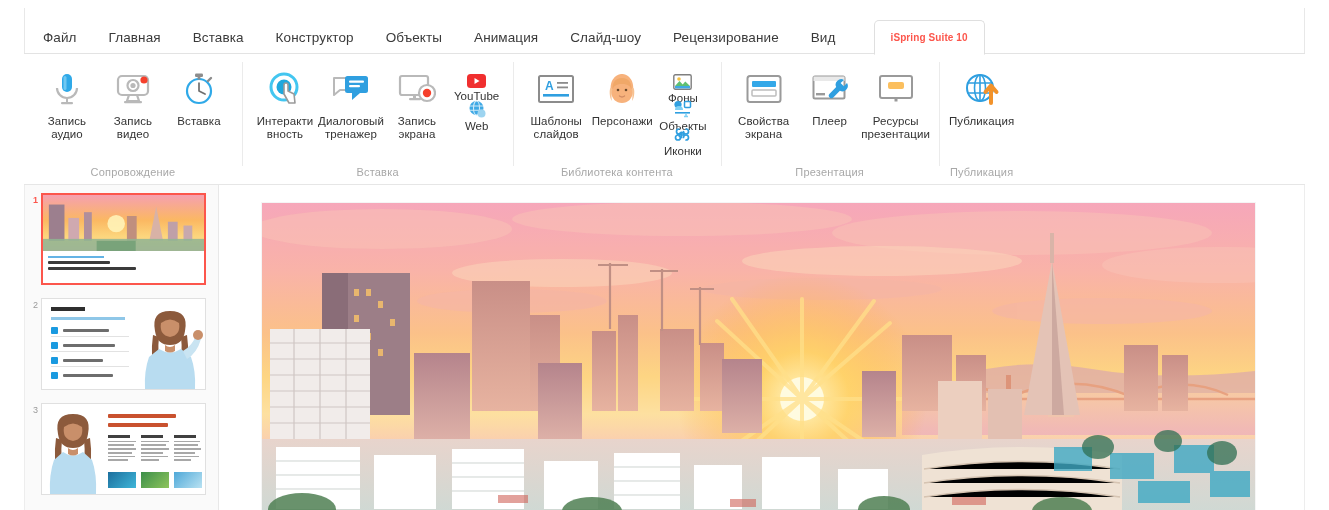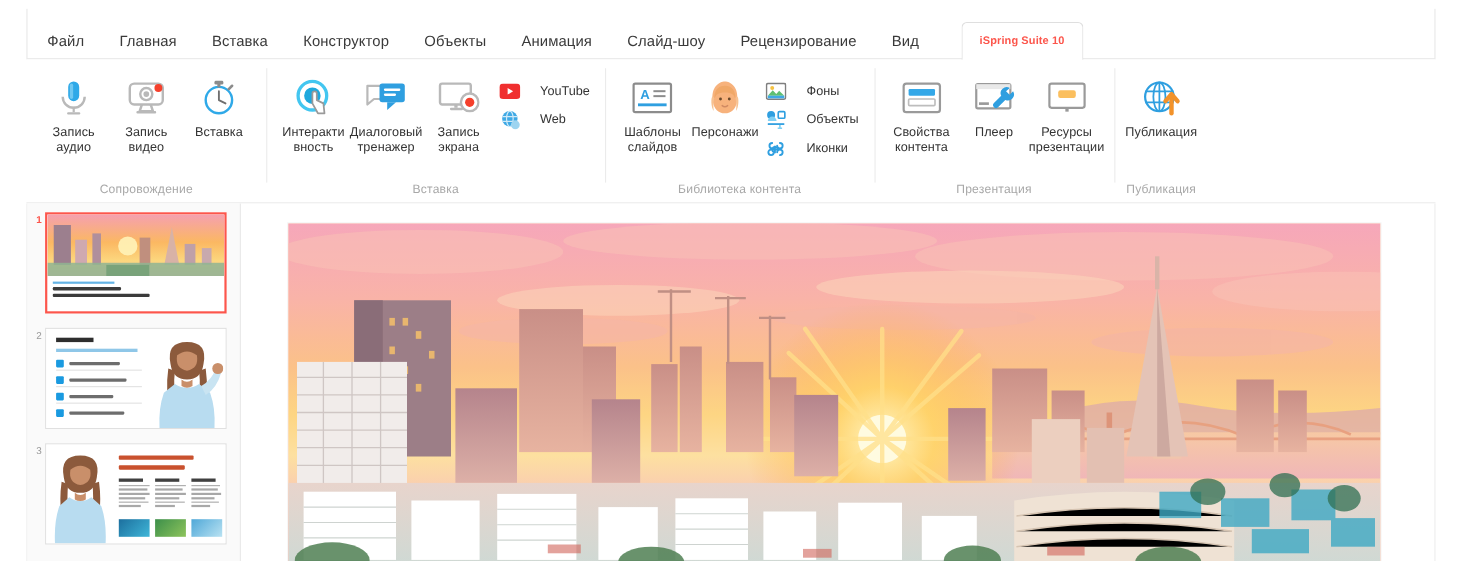--- a/index.html
+++ b/index.html
@@ -71,22 +71,22 @@
     width: 66px; display: flex; flex-direction: column; align-items: center;
     cursor: default;
   }
   .bigbtn .ico { height: 42px; display: flex; align-items: center; justify-content: center; }
   .bigbtn .lbl {
     margin-top: 5px; font-size: 11.5px; color: #333; text-align: center;
     line-height: 13px; white-space: pre-line; letter-spacing: .1px;
   }
   .smallcol { display: flex; flex-direction: column; justify-content: center; padding-top: 2px; }
   .smallbtn {
-    display: flex; align-items: center; gap: 18px;
-    padding: 4px 4px; height: 26px;
+    display: flex; align-items: center; gap: 2px;
+    padding: 4px 4px; height: 26px; flex-direction: column;
   }
   .smallbtn .lbl { font-size: 11.5px; color: #333; white-space: nowrap; }
   .smallbtn .ico { width: 19px; height: 19px; display: flex; align-items: center; justify-content: center; }
 
   .ribbon-rule {
     position: absolute; left: 24px; right: 24px; top: 184px;
     height: 1px; background: #e6e6e6;
   }
 
   
@@ -355,21 +355,21 @@
       <div class="rg-items">
         <div class="bigbtn">
           <span class="ico">
             <svg width="38" height="30" viewBox="0 0 38 30">
               <rect x="2.5" y="2" width="33" height="26" rx="2.5" fill="#ffffff" stroke="#9a9a9a" stroke-width="2"></rect>
               <rect x="7" y="7" width="24" height="6" rx="1" fill="#34a8e8"></rect>
               <rect x="7" y="16" width="24" height="6" rx="1" fill="#ffffff" stroke="#bdbdbd" stroke-width="1.5"></rect>
             </svg>
           </span>
           <span class="lbl">Свойства
-контента</span>
+экрана</span>
         </div>
         <div class="bigbtn">
           <span class="ico">
             <svg width="38" height="30" viewBox="0 0 38 30">
               <rect x="2.5" y="2.5" width="31" height="22" rx="1.5" fill="#ffffff" stroke="#9a9a9a" stroke-width="2"></rect>
               <rect x="2.5" y="2.5" width="31" height="4.5" fill="#e9e9e9"></rect>
               <rect x="5" y="19" width="9" height="2.4" fill="#9a9a9a"></rect>
               <path d="M33 6 a5.5 5.5 0 0 0 -7.8 7.1 l-6.6 6.6 a2.6 2.6 0 1 0 3.7 3.7 l6.6 -6.6 A5.5 5.5 0 0 0 36 9l-3.2 3.2 -3.2 -3.2z" fill="#2f9fe0"></path>
             </svg>
           </span>

